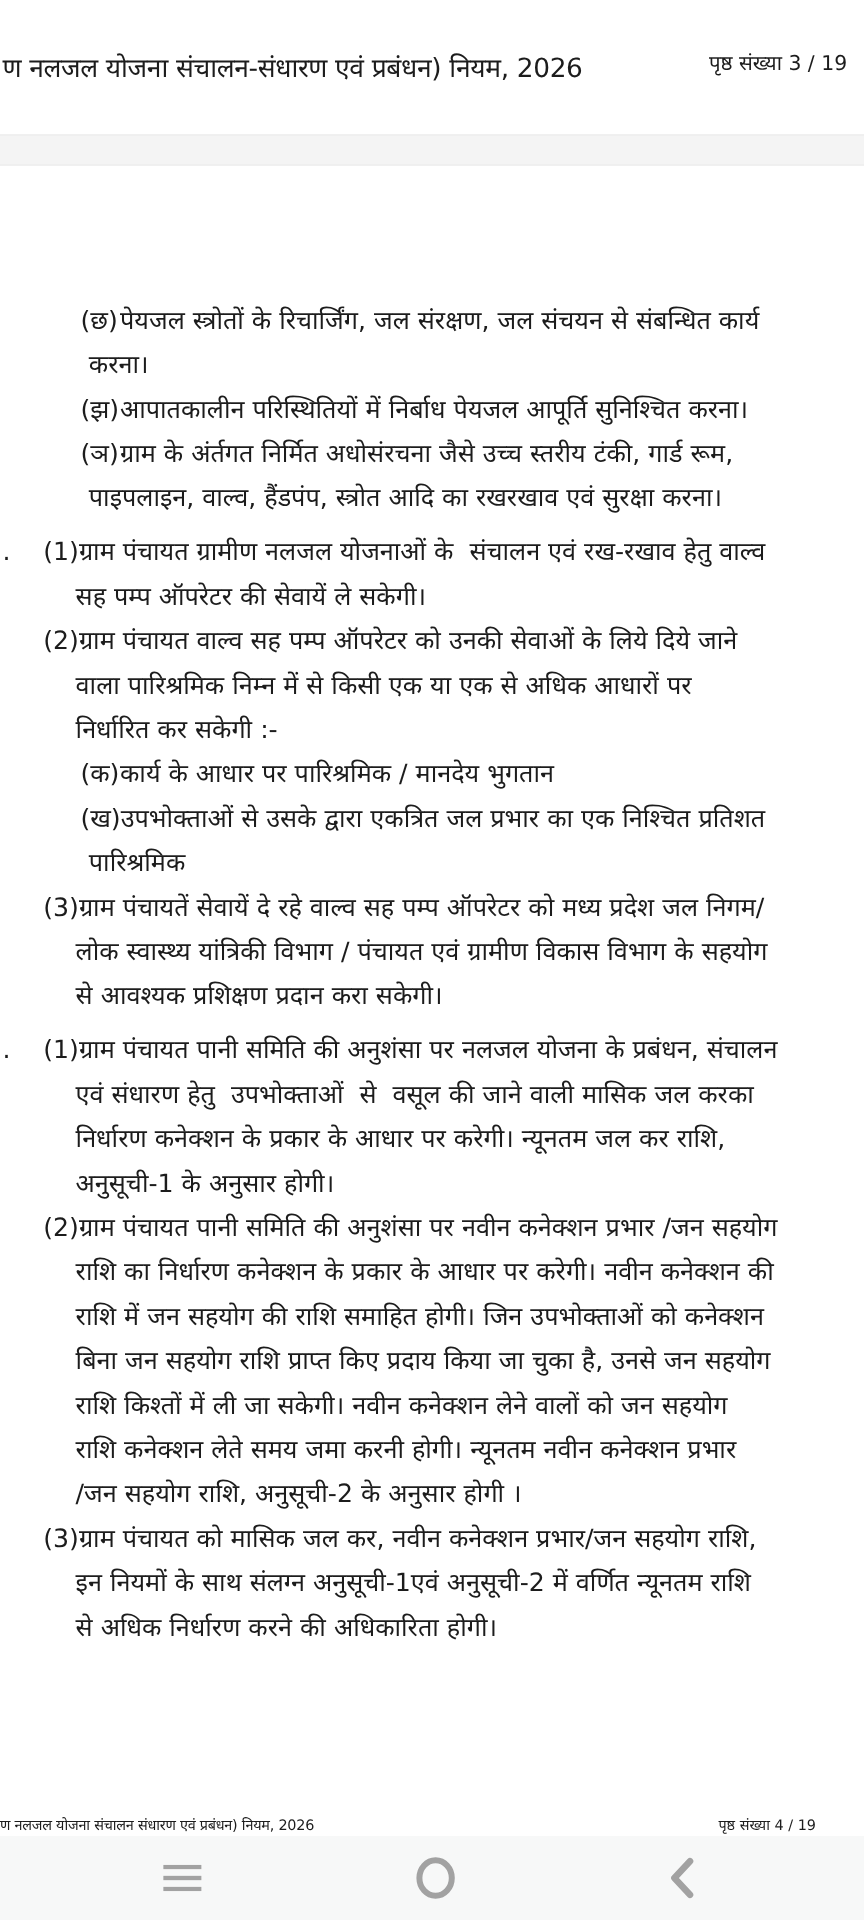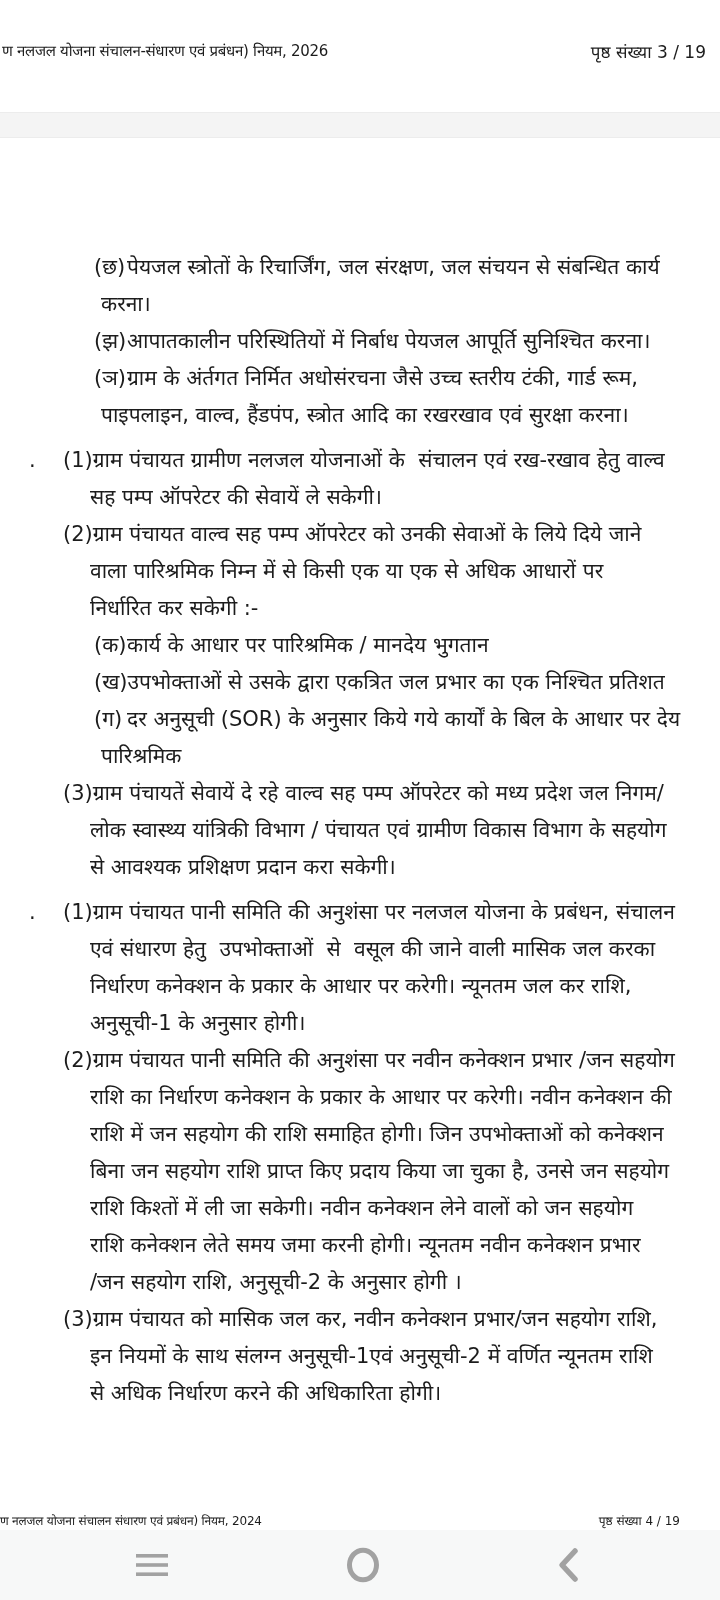--- a/index.html
+++ b/index.html
@@ -4,33 +4,33 @@
 <style>
   html,body { margin:0; padding:0; }
   body {
     width:720px; height:1600px; position:relative; overflow:hidden;
     background:#ffffff; color:#1c1c1c;
     font-family:"DejaVu Sans", sans-serif;
   }
   
   .top-header { position:absolute; top:40px; left:0; width:720px; height:28px; }
   .top-header .doc-title {
-    position:absolute; left:2px; top:0; font-size:15px; white-space:nowrap; letter-spacing:-0.3px;
+    position:absolute; left:2px; top:0; font-size:22px; white-space:nowrap; letter-spacing:-0.3px;
   }
   .top-header .page-num {
     position:absolute; right:14px; top:0; font-size:17px; white-space:nowrap;margin-left:30px;
   }
   
   .page-gap {
     position:absolute; top:112px; left:0; width:720px; height:26px;
     background:#f4f4f4; border-top:1px solid #ececec; border-bottom:1px solid #ececec;
     box-sizing:border-box;
   }
   
-  #doc-body { position:absolute; top:249px; left:0; width:655px;margin-left:27px; }
+  #doc-body { position:absolute; top:249px; left:0; width:655px; }
   .dline {
     position:relative; height:37px; line-height:37px;
     font-size:21px; white-space:pre; box-sizing:border-box;
   }
   .dline.sp { margin-top:8px; }
   .lvl-number.first { padding-left:36px; }
   .lvl-number.cont  { padding-left:63px; }
   .lvl-letter.first { padding-left:67px; }
   .lvl-letter.cont  { padding-left:74px; }
   .plabel-number { display:inline-block; min-width:27px; }
@@ -75,21 +75,20 @@
     <div class="dline lvl-letter first"><span class="plabel plabel-letter">(झ)</span><span class="ptext">आपातकालीन परिस्थितियों में निर्बाध पेयजल आपूर्ति सुनिश्चित करना।</span></div>
     <div class="dline lvl-letter first"><span class="plabel plabel-letter">(ञ)</span><span class="ptext">ग्राम के अंर्तगत निर्मित अधोसंरचना जैसे उच्च स्तरीय टंकी, गार्ड रूम,</span></div>
     <div class="dline lvl-letter cont"><span class="ptext">पाइपलाइन, वाल्व, हैंडपंप, स्त्रोत आदि का रखरखाव एवं सुरक्षा करना।</span></div>
     <div class="dline lvl-number first sp"><span class="edge-mark">.</span><span class="plabel plabel-number">(1)</span><span class="ptext">ग्राम पंचायत ग्रामीण नलजल योजनाओं के  संचालन एवं रख-रखाव हेतु वाल्व</span></div>
     <div class="dline lvl-number cont"><span class="ptext">सह पम्प ऑपरेटर की सेवायें ले सकेगी।</span></div>
     <div class="dline lvl-number first"><span class="plabel plabel-number">(2)</span><span class="ptext">ग्राम पंचायत वाल्व सह पम्प ऑपरेटर को उनकी सेवाओं के लिये दिये जाने</span></div>
     <div class="dline lvl-number cont"><span class="ptext">वाला पारिश्रमिक निम्न में से किसी एक या एक से अधिक आधारों पर</span></div>
     <div class="dline lvl-number cont"><span class="ptext">निर्धारित कर सकेगी :-</span></div>
     <div class="dline lvl-letter first"><span class="plabel plabel-letter">(क)</span><span class="ptext">कार्य के आधार पर पारिश्रमिक / मानदेय भुगतान</span></div>
     <div class="dline lvl-letter first"><span class="plabel plabel-letter">(ख)</span><span class="ptext">उपभोक्ताओं से उसके द्वारा एकत्रित जल प्रभार का एक निश्चित प्रतिशत</span></div>
-    <div class="dline lvl-letter first"><span class="plabel plabel-letter">(ग)</span><span class="ptext">दर अनुसूची (SOR) के अनुसार किये गये कार्यों के बिल के आधार पर देय</span></div>
     <div class="dline lvl-letter cont"><span class="ptext">पारिश्रमिक</span></div>
     <div class="dline lvl-number first"><span class="plabel plabel-number">(3)</span><span class="ptext">ग्राम पंचायतें सेवायें दे रहे वाल्व सह पम्प ऑपरेटर को मध्य प्रदेश जल निगम/</span></div>
     <div class="dline lvl-number cont"><span class="ptext">लोक स्वास्थ्य यांत्रिकी विभाग / पंचायत एवं ग्रामीण विकास विभाग के सहयोग</span></div>
     <div class="dline lvl-number cont"><span class="ptext">से आवश्यक प्रशिक्षण प्रदान करा सकेगी।</span></div>
     <div class="dline lvl-number first sp"><span class="edge-mark">.</span><span class="plabel plabel-number">(1)</span><span class="ptext">ग्राम पंचायत पानी समिति की अनुशंसा पर नलजल योजना के प्रबंधन, संचालन</span></div>
     <div class="dline lvl-number cont"><span class="ptext">एवं संधारण हेतु  उपभोक्ताओं  से  वसूल की जाने वाली मासिक जल करका</span></div>
     <div class="dline lvl-number cont"><span class="ptext">निर्धारण कनेक्शन के प्रकार के आधार पर करेगी। न्यूनतम जल कर राशि,</span></div>
     <div class="dline lvl-number cont"><span class="ptext">अनुसूची-1 के अनुसार होगी।</span></div>
     <div class="dline lvl-number first"><span class="plabel plabel-number">(2)</span><span class="ptext">ग्राम पंचायत पानी समिति की अनुशंसा पर नवीन कनेक्शन प्रभार /जन सहयोग</span></div>
     <div class="dline lvl-number cont"><span class="ptext">राशि का निर्धारण कनेक्शन के प्रकार के आधार पर करेगी। नवीन कनेक्शन की</span></div>
@@ -97,21 +96,21 @@
     <div class="dline lvl-number cont"><span class="ptext">बिना जन सहयोग राशि प्राप्त किए प्रदाय किया जा चुका है, उनसे जन सहयोग</span></div>
     <div class="dline lvl-number cont"><span class="ptext">राशि किश्तों में ली जा सकेगी। नवीन कनेक्शन लेने वालों को जन सहयोग</span></div>
     <div class="dline lvl-number cont"><span class="ptext">राशि कनेक्शन लेते समय जमा करनी होगी। न्यूनतम नवीन कनेक्शन प्रभार</span></div>
     <div class="dline lvl-number cont"><span class="ptext">/जन सहयोग राशि, अनुसूची-2 के अनुसार होगी ।</span></div>
     <div class="dline lvl-number first"><span class="plabel plabel-number">(3)</span><span class="ptext">ग्राम पंचायत को मासिक जल कर, नवीन कनेक्शन प्रभार/जन सहयोग राशि,</span></div>
     <div class="dline lvl-number cont"><span class="ptext">इन नियमों के साथ संलग्न अनुसूची-1एवं अनुसूची-2 में वर्णित न्यूनतम राशि</span></div>
     <div class="dline lvl-number cont"><span class="ptext">से अधिक निर्धारण करने की अधिकारिता होगी।</span></div>
   </div>
 
 <div class="bottom-footer">
-  <span class="doc-title">ण नलजल योजना संचालन संधारण एवं प्रबंधन) नियम, 2024</span>
+  <span class="doc-title">ण नलजल योजना संचालन संधारण एवं प्रबंधन) नियम, 2026</span>
   <span class="page-num">पृष्ठ संख्या 4 / 19</span>
 </div>
 
 <div class="nav-bar">
   <button class="nav-btn" id="nav-menu">
     <span>
       <svg width="32" height="22" viewBox="0 0 32 22">
         <rect x="0" y="0" width="32" height="3.6" fill="#a2a2a2"></rect>
         <rect x="0" y="9.2" width="32" height="3.6" fill="#a2a2a2"></rect>
         <rect x="0" y="18.4" width="32" height="3.6" fill="#a2a2a2"></rect>

